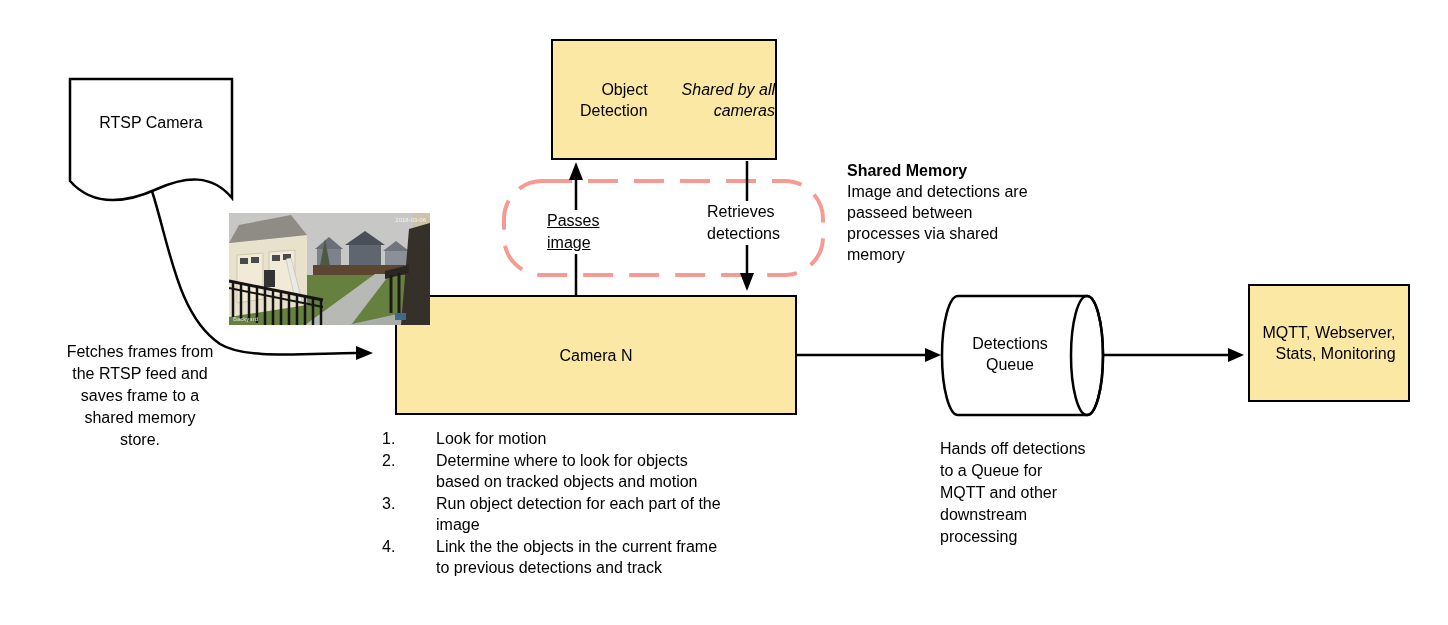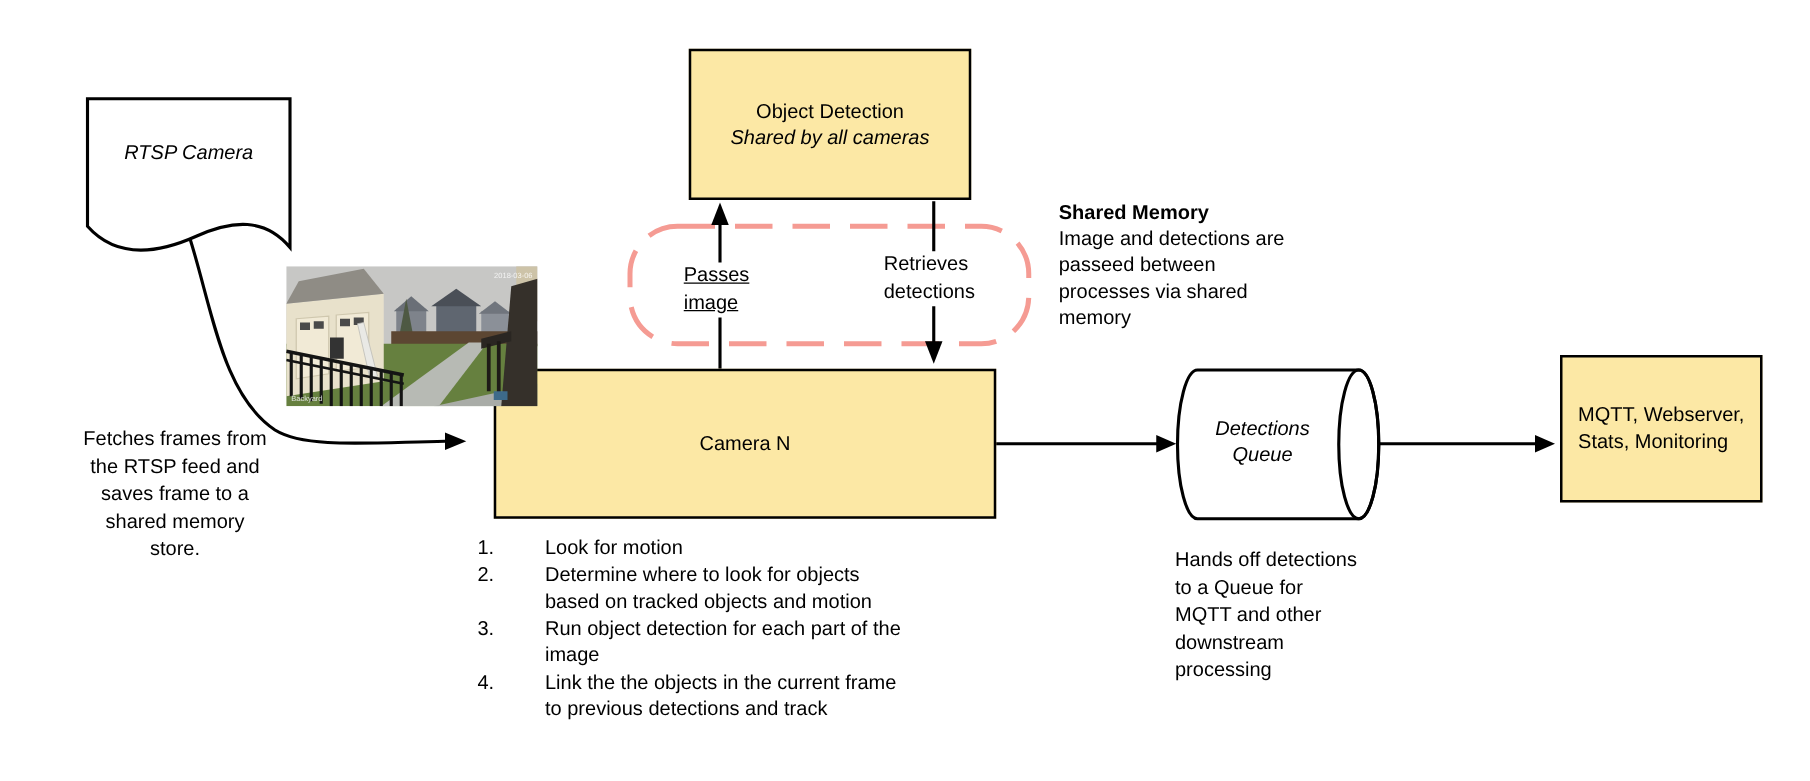--- a/index.html
+++ b/index.html
@@ -1,29 +1,29 @@
 <!DOCTYPE html>
 <html><head>
 <meta charset="utf-8">
 <style>
   html,body{margin:0;padding:0;background:#ffffff;}
   #canvas{position:relative;width:1448px;height:625px;background:#ffffff;overflow:hidden;
           font-family:"Liberation Sans",sans-serif;color:#000;}
   #shapes{position:absolute;left:0;top:0;z-index:1;}
   .node{position:absolute;background:#FCE8A5;border:2px solid #000;box-sizing:border-box;
-        display:flex;flex-direction:column;align-items:center;justify-content:center;
-        text-align:left;font-size:16px;line-height:21px;z-index:2;}
+        display:flex;align-items:center;justify-content:center;
+        text-align:right;font-size:16px;line-height:21px;z-index:2;}
   .node .sub{font-style:italic;}
   .prelines{white-space:pre-line;}
   .note{position:absolute;font-size:16px;line-height:22px;white-space:pre-line;z-index:4;}
   .note-title{font-weight:bold;}
   .edge-label{position:absolute;font-size:16px;line-height:22px;white-space:pre-line;
               background:#ffffff;padding:0 2px;z-index:4;}
   .shape-label{position:absolute;font-size:16px;line-height:22px;white-space:pre-line;
-               text-align:center;z-index:4;font-style:italic;}
+               text-align:center;z-index:4;}
   #camera-steps{position:absolute;left:382px;top:428px;width:400px;font-size:16px;
                 line-height:21.5px;z-index:4;}
   .step-row{display:flex;align-items:flex-start;}
   .step-num{width:54px;flex:0 0 54px;}
   .step-text{white-space:pre-line;}
   #photo{position:absolute;left:229px;top:213px;width:201px;height:112px;z-index:3;}
 </style>
 </head>
 <body>
 

